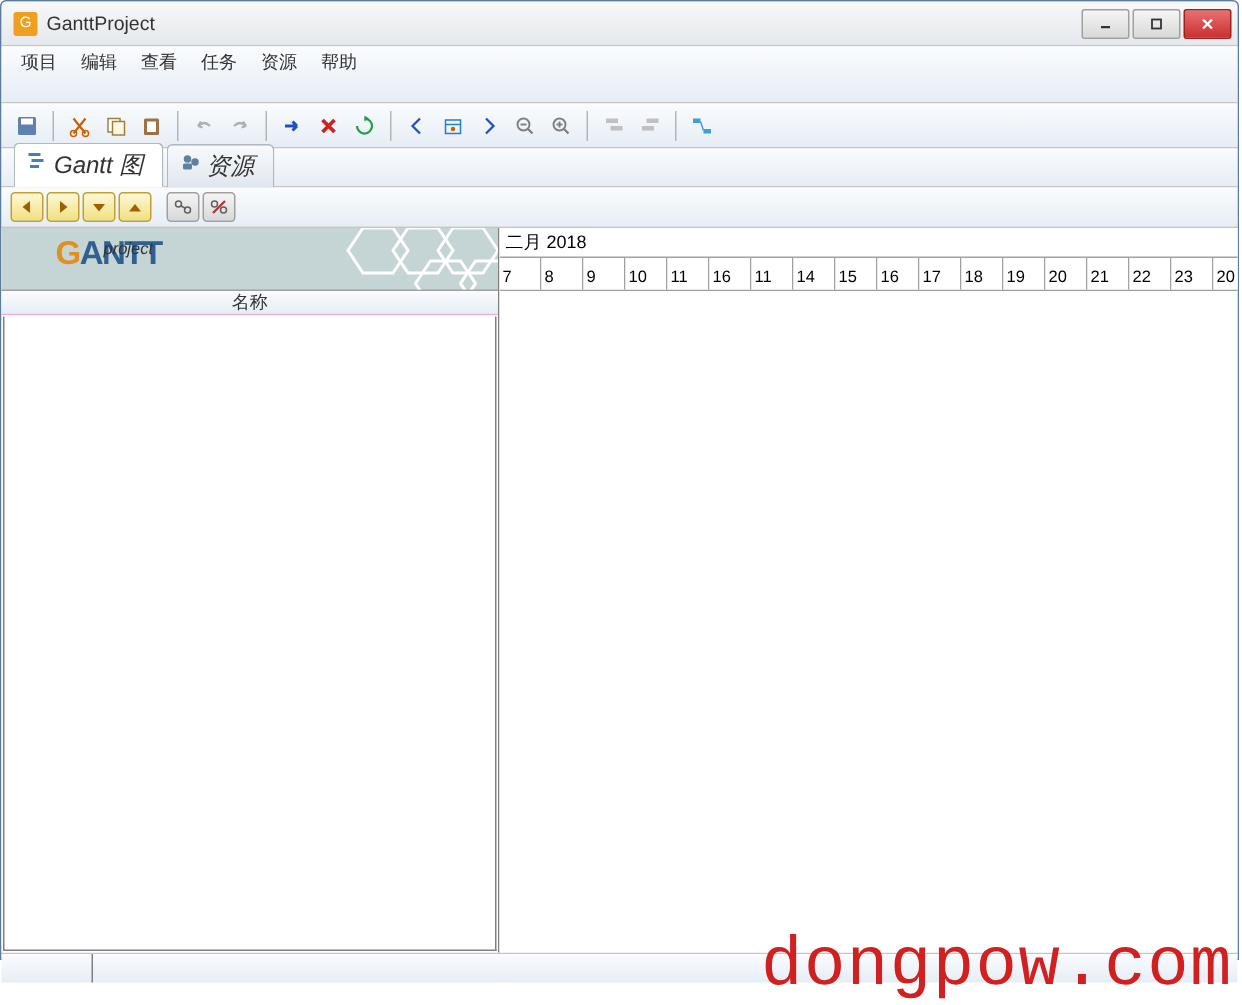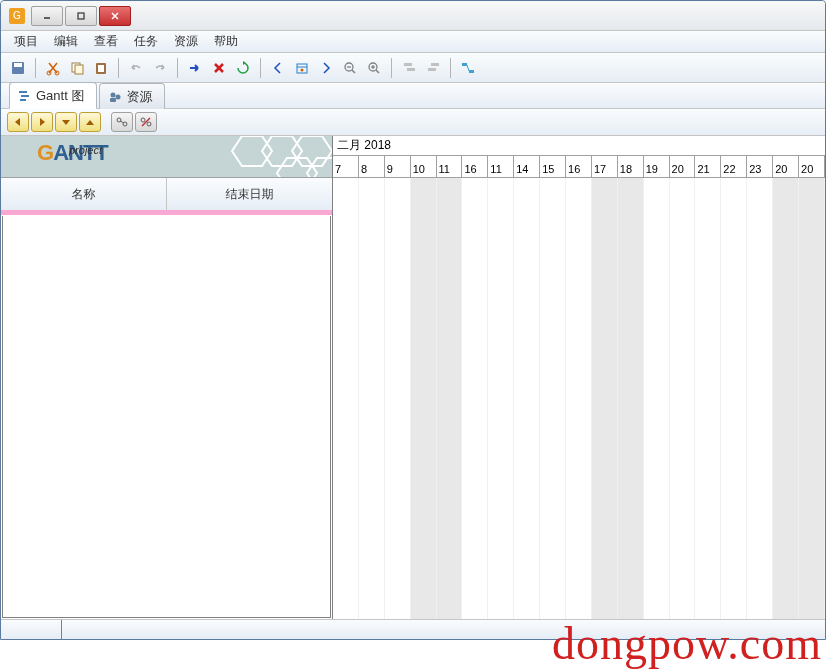--- a/index.html
+++ b/index.html
@@ -41,25 +41,25 @@
 .winbtn {
   width: 32px; height: 20px;
   border: 1px solid #a0a0a0;
   background: linear-gradient(to bottom, #f5f5f5, #d8d8d8);
   border-radius: 2px;
   display: flex; align-items: center; justify-content: center;
 }
 .winbtn.close { background: linear-gradient(to bottom, #e87070, #c83030); border-color: #a02020;}
 .winbtn svg { width: 10px; height: 10px;}
 .menubar {
-  height: 22px;
+  height: 38px;
   background: linear-gradient(to bottom, #fafcfe, #e6edf5);
   border-bottom: 1px solid #c5c5c5;
   display: flex;
-  align-items: flex-end;
+  align-items: flex-start;
   padding: 0 6px;
   gap: 2px;
 }
 .menubar span { padding: 2px 7px; color: #333; cursor: default;}
 .toolbar {
   height: 30px;
   background: linear-gradient(to bottom, #fafcfe, #e6edf5);
   border-bottom: 1px solid #c5c5c5;
   display: flex;
   align-items: center;
@@ -81,25 +81,26 @@
   align-items: flex-end;
   padding: 0 8px;
   gap: 2px;
 }
 .tab {
   padding: 4px 12px 3px 8px;
   background: linear-gradient(to bottom, #f8fafc, #e0e6ee);
   border: 1px solid #b0b8c4;
   border-bottom: none;
   border-radius: 4px 4px 0 0;
-  display: flex; align-items: center; gap: 4px;
-  font-size: 13px;
+  display: flex; gap: 4px;
+  font-size: 16px;
   color: #333;
   position: relative;
   top: 1px;
+  font-style: italic;
 }
 .tab.active { background: #fff; border-bottom: 1px solid #fff;}
 .tab .ticon { width: 14px; height: 14px; display: inline-block;}
 .subtoolbar {
   height: 26px;
   background: linear-gradient(to bottom, #fafcfe, #e6edf5);
   display: flex;
   align-items: center;
   padding: 0 6px;
   gap: 2px;
@@ -136,37 +137,37 @@
 }
 .logo-text {
   position: absolute; left: 36px; top: 4px;
   font-size: 22px; font-weight: bold; letter-spacing: -1px;
 }
 .logo-sub { position: absolute; left: 68px; top: 8px; font-style: italic; font-size: 11px; color: #333;}
 .hex-pattern {
   position: absolute; right: 0; top: 0; width: 200px; height: 42px;
 }
 .tree-header {
-  height: 37px;
-  display: flex;
-  border-bottom: 5px solid #f9a8d4;
+  height: 16px;
+  display: flex;
+  border-bottom: 1px solid #f9a8d4;
 }
 .th-cell {
   flex: 1;
   background: linear-gradient(to bottom, #fafcfe, #e6edf5);
   border-right: 1px solid #c5c5c5;
   display: flex; align-items: center; justify-content: center;
   font-size: 12px; color: #333;
 }
 .th-cell:last-child { border-right: none;}
 .tree-body { flex: 1; background: #fff; border: 1px solid #808080; border-top:none; margin:1px;}
 .right-panel {
   flex: 1;
   display: flex;
-  flex-direction: column;
+  flex-direction: row;
   background: #fff;
   overflow: hidden;
 }
 .timeline-header {
   height: 42px;
   border-bottom: 1px solid #a0a0a0;
   display:flex; flex-direction:column;
 }
 .month-row {
   height: 20px;
@@ -200,32 +201,33 @@
   height: 20px;
   background: linear-gradient(to bottom, #fafcfe, #e6edf5);
   border-top: 1px solid #c5c5c5;
   display: flex;
 }
 .sb-sep { width: 1px; background: #808080; margin-left: 60px;}
 .watermark {
   position: absolute;
   right: 6px; bottom: 0;
   font-size: 46px;
-  font-family: Liberation Serif, serif;
+  font-family: Liberation Mono, monospace;
   color: #d02020;
   letter-spacing: 1px;
   pointer-events: none;
 }
 </style>
 </head>
 <body>
 
 <div class="window">
   <div class="titlebar">
     <span class="appicon">G</span>
+    <span class="title">GanttProject</span>
     <div class="winbtns">
       <div class="winbtn">
           <svg viewBox="0 0 10 10">
             <line x1="2" y1="7" x2="8" y2="7" stroke="#333" stroke-width="1.5"></line>
           </svg>
         </div>
       <div class="winbtn">
           <svg viewBox="0 0 10 10">
             <rect x="2" y="2" width="6" height="6" fill="none" stroke="#333" stroke-width="1.2"></rect>
           </svg>
@@ -428,21 +430,20 @@
             <polygon points="110,0 130,0 140,15 130,30 110,30 100,15"></polygon>
           </g>
         </svg>
         <div class="logo-text">
           <span style="color:#e09020">G</span><span style="color:#306090">ANTT</span>
         </div>
         <div class="logo-sub">project</div>
       </div>
       <div class="tree-header">
         <div class="th-cell">名称</div>
-        <div class="th-cell">结束日期</div>
       </div>
       <div class="tree-body"></div>
     </div>
 
     <div class="right-panel">
       <div class="timeline-header">
         <div class="month-row">二月 2018</div>
         <div class="days-row" id="days-row">
             <div class="day-cell">7</div>
             <div class="day-cell">8</div>

